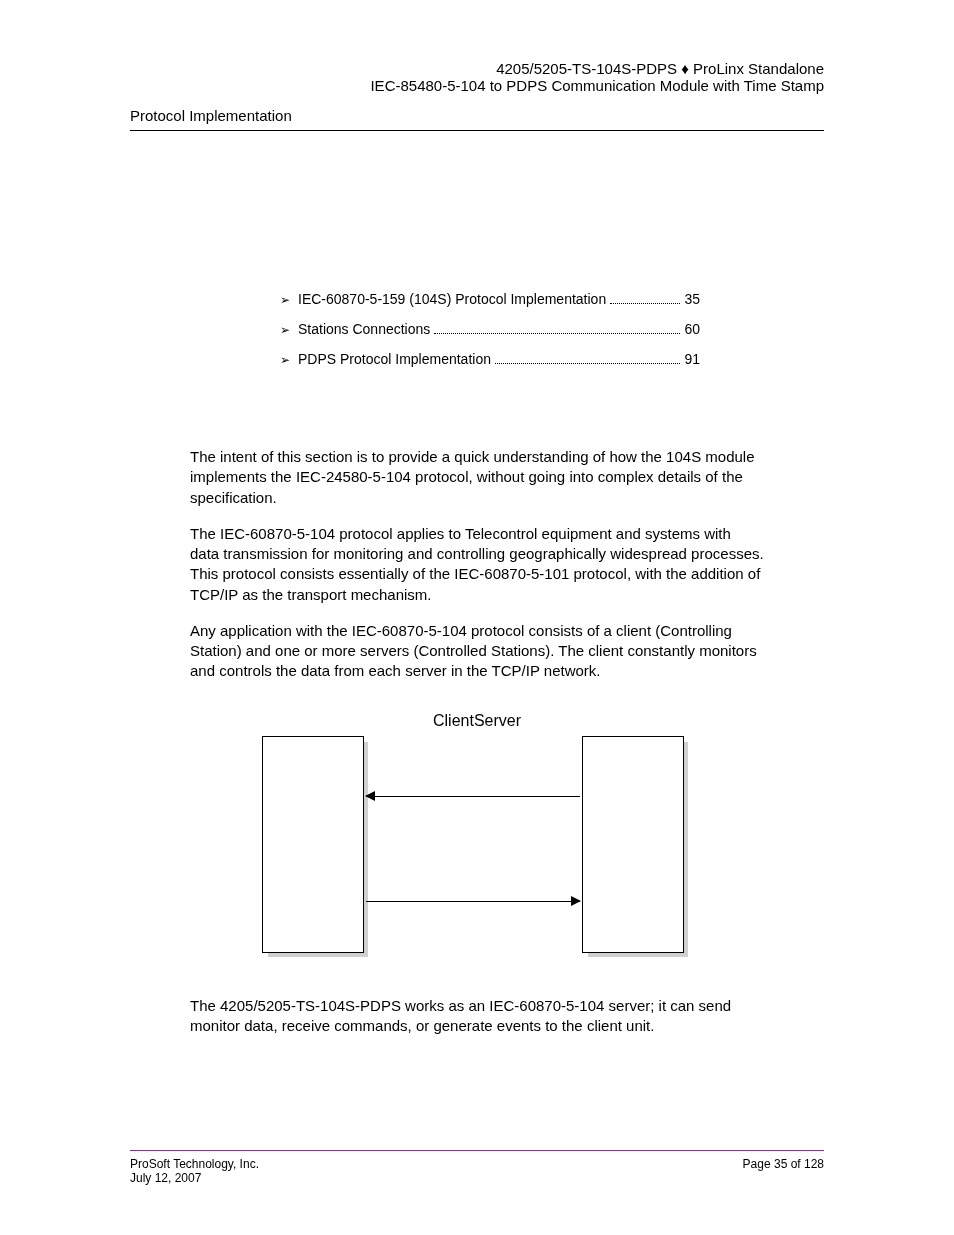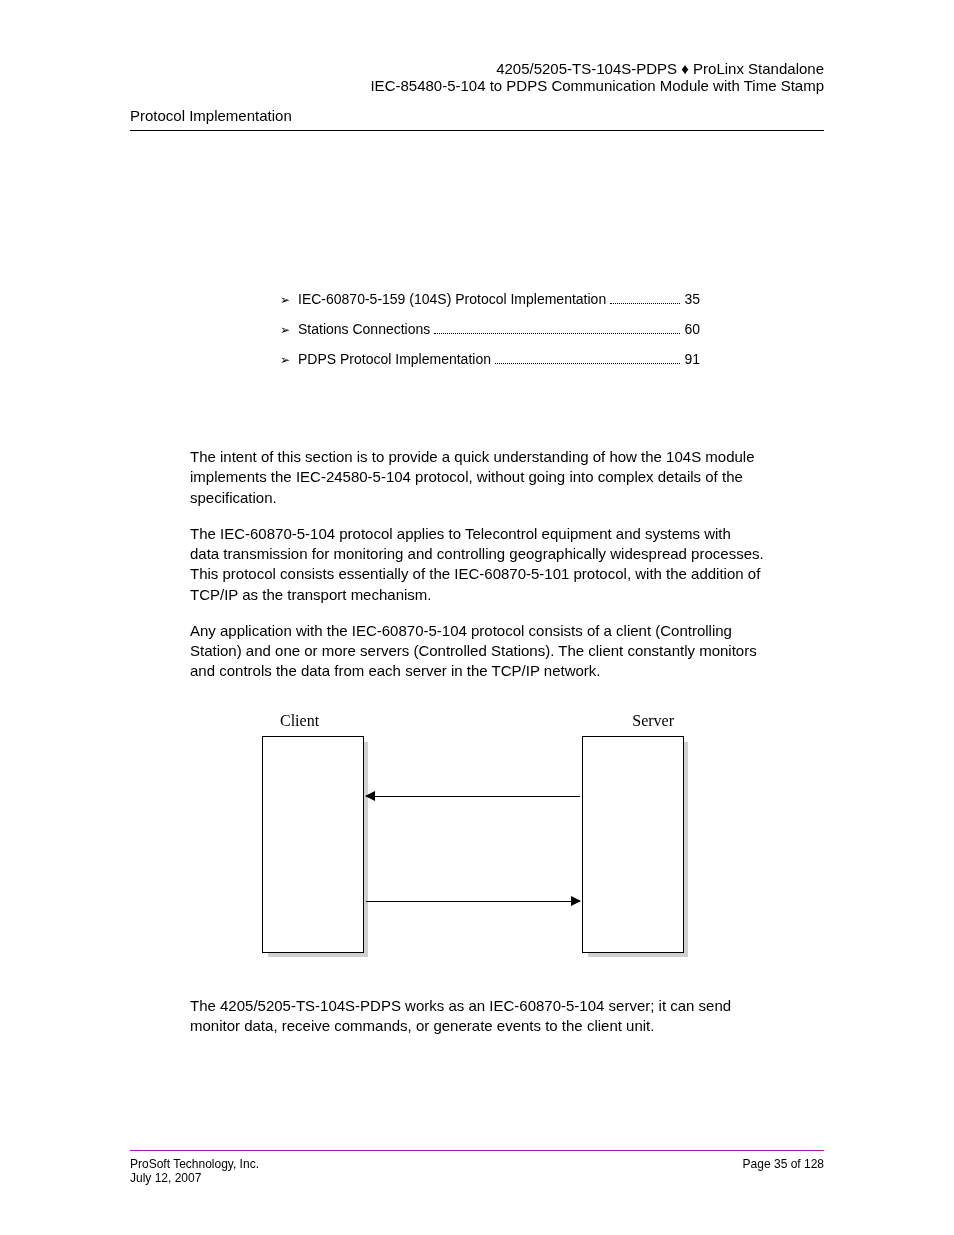--- a/index.html
+++ b/index.html
@@ -58,25 +58,24 @@
     line-height: 1.35;
     margin: 0 60px 16px 60px;
   }
   .diagram {
     margin: 30px auto 30px auto;
     width: 430px;
     position: relative;
   }
   .dlabels {
     display: flex;
-    justify-content: space-between;
+    justify-content: center;
     font-size: 16px;
     margin-bottom: 6px;
     padding: 0 18px;
-    font-family: Liberation Serif, serif;
   }
   .boxes {
     position: relative;
     height: 230px;
   }
   .shadow {
     position: absolute;
     width: 100px;
     height: 215px;
     background: #d0d0d0;

